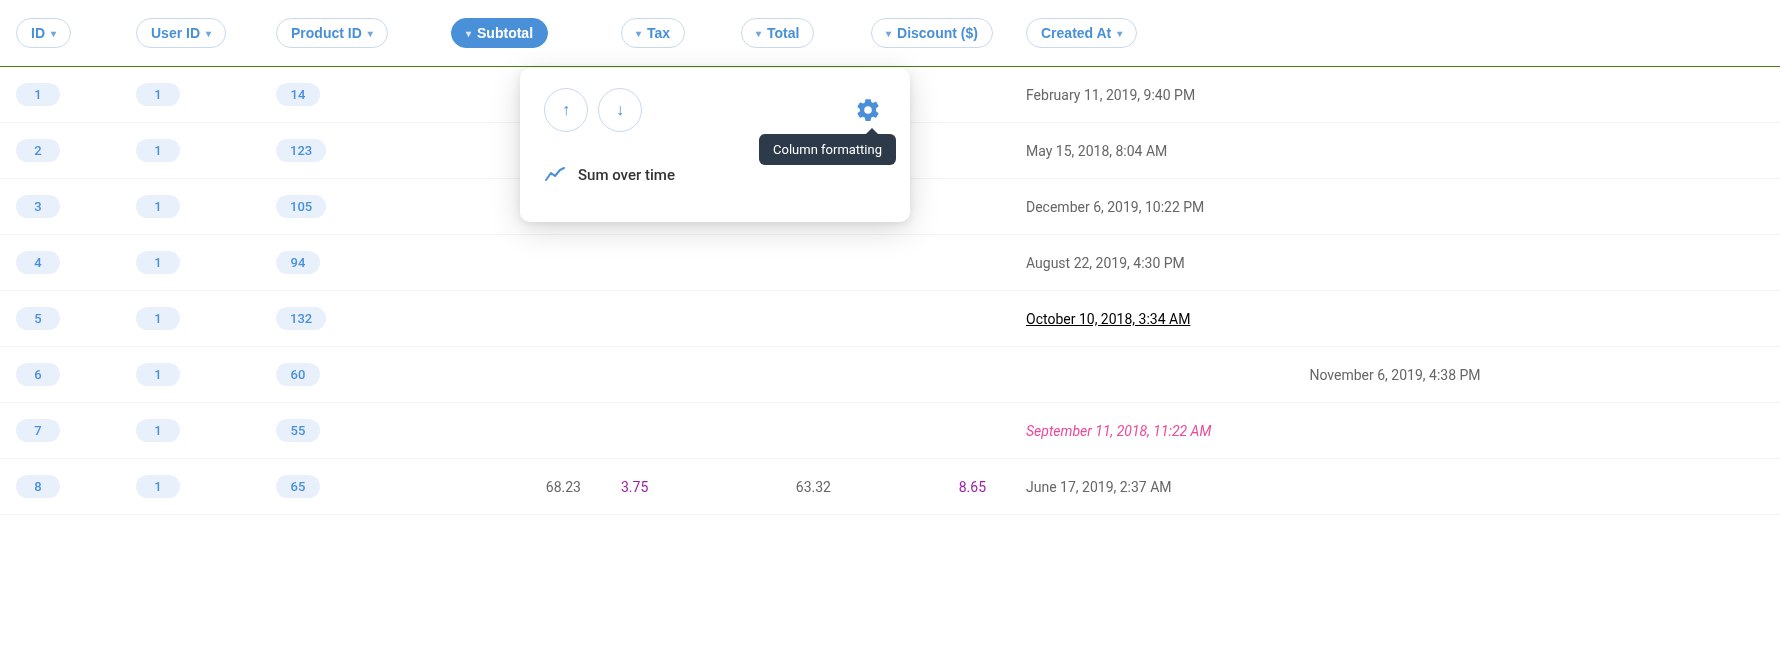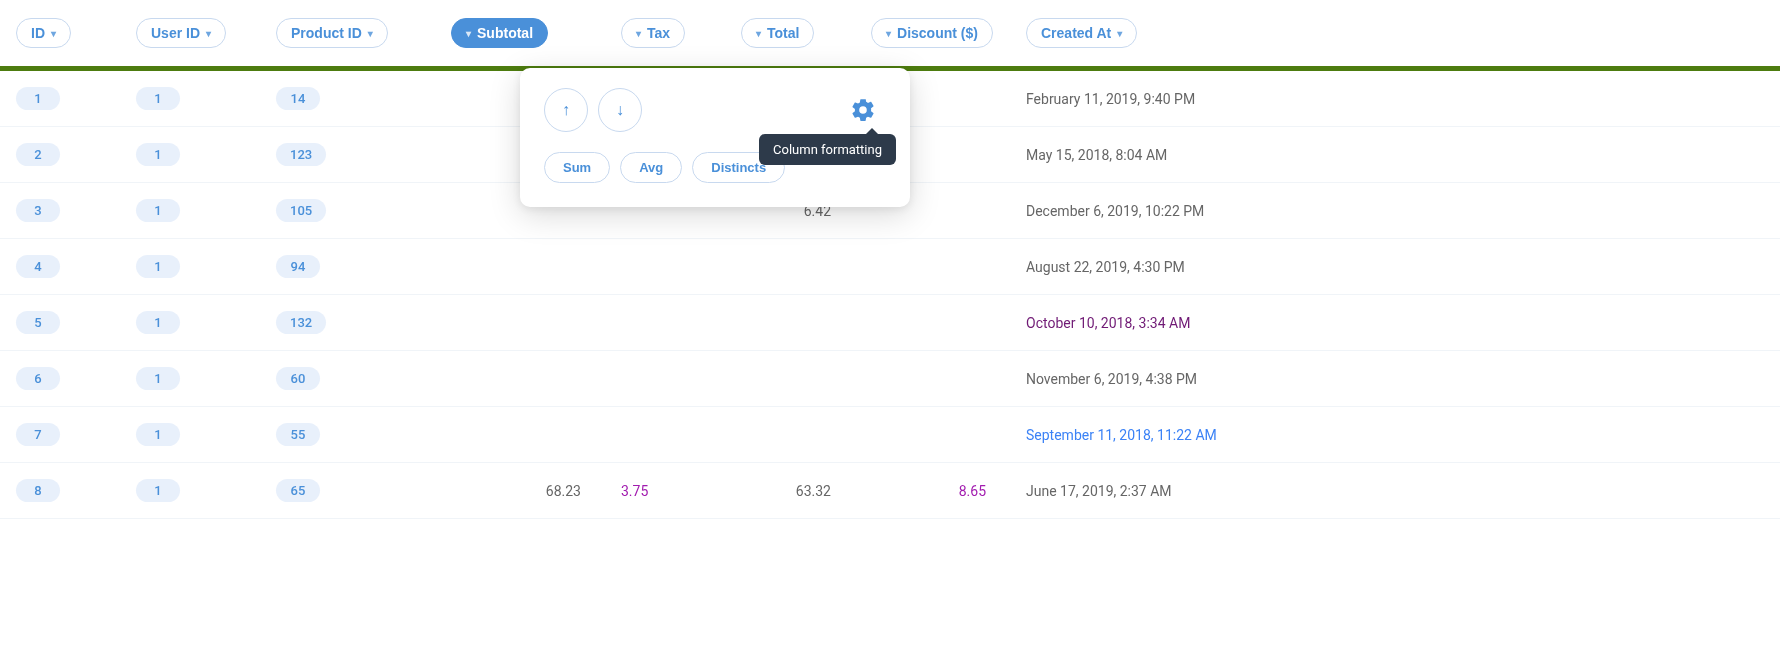--- a/index.html
+++ b/index.html
@@ -17,21 +17,21 @@
       overflow: hidden;
     }
 
     table {
       width: 100%;
       border-collapse: collapse;
       table-layout: fixed;
     }
 
     thead tr {
-      border-bottom: 5px solid #4d7c0f;
+      border-bottom: 1px solid #4d7c0f;
     }
 
     th {
       padding: 18px 16px;
       text-align: left;
       font-weight: 600;
       font-size: 14px;
       color: #4a90d9;
       background: #fff;
     }
@@ -129,20 +129,21 @@
       justify-content: center;
       cursor: pointer;
       font-size: 16px;
     }
 
     .gear-btn {
       width: 36px;
       height: 36px;
       display: flex;
       align-items: center;
+      justify-content: center;
       cursor: pointer;
       color: #4a90d9;
       font-size: 22px;
       position: relative;
     }
 
     .tooltip {
       position: absolute;
       top: 42px;
       right: -10px;
@@ -312,41 +313,41 @@
           <td style="color: rgb(102, 102, 102);">August 22, 2019, 4:30 PM</td>
         </tr>
         <tr>
           <td><span class="badge">5</span></td>
           <td><span class="badge">1</span></td>
           <td><span class="badge">132</span></td>
           <td style="color: rgb(102, 102, 102);"></td>
           <td style="color: rgb(102, 102, 102);"></td>
           <td style="color: rgb(102, 102, 102);"></td>
           <td style="color: rgb(102, 102, 102);"></td>
-          <td style="color: #701a75;">October 10, 2018, 3:34 AM</td>
+          <td style="color: #000000; text-decoration: underline;">October 10, 2018, 3:34 AM</td>
         </tr>
         <tr>
           <td><span class="badge">6</span></td>
           <td><span class="badge">1</span></td>
           <td><span class="badge">60</span></td>
           <td style="color: rgb(102, 102, 102);"></td>
           <td style="color: rgb(102, 102, 102);"></td>
           <td style="color: rgb(102, 102, 102);"></td>
           <td style="color: rgb(102, 102, 102);"></td>
-          <td style="color: rgb(102, 102, 102);">November 6, 2019, 4:38 PM</td>
+          <td style="color: rgb(102, 102, 102); text-align: center;">November 6, 2019, 4:38 PM</td>
         </tr>
         <tr>
           <td><span class="badge">7</span></td>
           <td><span class="badge">1</span></td>
           <td><span class="badge">55</span></td>
           <td style="color: rgb(102, 102, 102);"></td>
           <td style="color: rgb(102, 102, 102);"></td>
           <td style="color: rgb(102, 102, 102);"></td>
           <td style="color: rgb(102, 102, 102);"></td>
-          <td style="color: #3b82f6;">September 11, 2018, 11:22 AM</td>
+          <td style="color: #ec4899; font-style: italic;">September 11, 2018, 11:22 AM</td>
         </tr>
         <tr>
           <td><span class="badge">8</span></td>
           <td><span class="badge">1</span></td>
           <td><span class="badge">65</span></td>
           <td style="color: rgb(102, 102, 102); text-align: right; padding-right: 24px;">68.23</td>
           <td style="color: #a21caf; text-align: left; padding-right: 24px;">3.75</td>
           <td style="color: rgb(102, 102, 102); text-align: right; padding-right: 24px;">63.32</td>
           <td style="color: #a21caf; text-align: right; padding-right: 24px;">8.65</td>
           <td style="color: rgb(102, 102, 102);">June 17, 2019, 2:37 AM</td>
@@ -368,27 +369,24 @@
         <svg width="26" height="26" viewBox="0 0 24 24" fill="none">
           <path d="M12 15.5A3.5 3.5 0 0 1 8.5 12 3.5 3.5 0 0 1 12 8.5a3.5 3.5 0 0 1 3.5 3.5 3.5 3.5 0 0 1-3.5 3.5m7.43-2.92c.04-.34.07-.69.07-1.08s-.03-.75-.07-1.08l2.11-1.65c.19-.15.24-.42.12-.64l-2-3.46c-.12-.22-.39-.3-.61-.22l-2.49 1c-.52-.4-1.08-.73-1.69-.98l-.38-2.65C14.46 2.18 14.25 2 14 2h-4c-.25 0-.46.18-.49.42l-.38 2.65c-.61.25-1.17.59-1.69.98l-2.49-1c-.23-.09-.49 0-.61.22l-2 3.46c-.13.22-.07.49.12.64l2.11 1.65c-.04.34-.07.69-.07 1.08s.03.74.07 1.08l-2.11 1.65c-.19.15-.24.42-.12.64l2 3.46c.12.22.39.3.61.22l2.49-1c.52.4 1.08.73 1.69.98l.38 2.65c.03.24.24.42.49.42h4c.25 0 .46-.18.49-.42l.38-2.65c.61-.25 1.17-.58 1.69-.98l2.49 1c.23.09.49 0 .61-.22l2-3.46c.12-.22.07-.49-.12-.64l-2.11-1.65z" fill="#4a90d9"></path>
         </svg>
         <div class="tooltip">
           <span>Column formatting</span>
         </div>
       </div>
     </div>
 
 
-
-
-    <div class="summarize-buttons">
-      <button class="summarize-btn">
-        <span>Sum</span>
-      </button>
-      <button class="summarize-btn">
-        <span>Avg</span>
-      </button>
-      <button class="summarize-btn">
-        <span>Distincts</span>
-      </button>
+    <div class="menu-item">
+      <span class="menu-icon">
+        <svg width="20" height="14" viewBox="0 0 20 14" fill="none">
+          <polyline points="1,13 6,6 10,9 15,3 19,1" stroke="#4a90d9" stroke-width="2" fill="none" stroke-linecap="round" stroke-linejoin="round"></polyline>
+        </svg>
+      </span>
+      <span>Sum over time</span>
     </div>
+
+
   </div>
 </div>
 
 </body></html>

